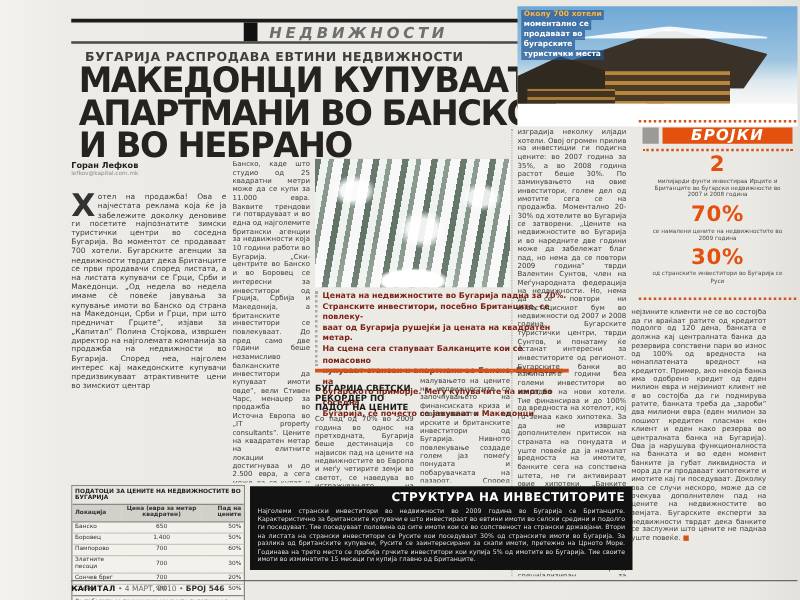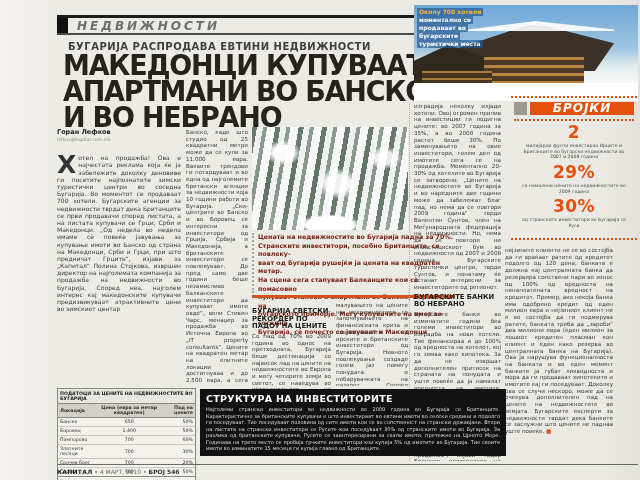--- a/index.html
+++ b/index.html
@@ -1,19 +1,19 @@
 <!DOCTYPE html>
 <html><head>
 <meta charset="utf-8">
 <style>
   html,body{margin:0;padding:0;background:#d8d6d0;}
   #page{position:relative;width:640px;height:480px;background:#edecE7;background:linear-gradient(90deg,#f3f2ee 0,#ecebe6 55px,#eae9e4 600px,#e2e1db 640px);
         font-family:"DejaVu Sans","Liberation Sans",sans-serif;overflow:hidden;color:#3c3c3c;}
   
-  .section-bar{position:absolute;left:57px;top:15px;width:440px;height:20px;border-top:3px solid #1c1c1c;border-bottom:2px solid #4a4a4a;display:flex;align-items:center;box-sizing:border-box;}
+  .section-bar{position:absolute;left:57px;top:15px;width:440px;height:20px;border-top:3px solid #1c1c1c;border-bottom:2px solid #4a4a4a;display:flex;align-items:center;box-sizing:border-box;justify-content:center;}
   .section-block{width:11px;height:15px;background:#111;margin-right:9px;}
   .section-tab{font-size:12px;font-weight:bold;font-style:italic;color:#6e6e6e;letter-spacing:3px;}
   .kicker{position:absolute;left:68px;top:41px;font-size:10px;font-weight:bold;color:#3f3f3f;letter-spacing:.5px;}
   .headline{position:absolute;left:63px;top:52px;font-size:27px;font-weight:bold;color:#26231f;letter-spacing:-1.2px;line-height:25px;transform:scaleY(1.04);transform-origin:top left;}
   
   .top-photo{position:absolute;left:414px;top:5px;width:224px;height:96px;overflow:hidden;background:linear-gradient(180deg,#6fa8d6 0%,#9cc4e0 45%,#dce8ef 62%,#f2f4f4 75%,#ffffff 100%);}
   .roof1{position:absolute;left:40px;top:18px;width:160px;height:46px;background:#3a3128;clip-path:polygon(0 55%,50% 0,100% 42%,88% 100%,12% 100%);border-top:2px solid #fff;}
   .roof2{position:absolute;left:-20px;top:40px;width:120px;height:42px;background:#30291f;clip-path:polygon(0 60%,45% 0,100% 50%,90% 100%,10% 100%);}
   .roofsnow1{position:absolute;left:42px;top:16px;width:158px;height:10px;background:#fff;clip-path:polygon(0 100%,50% 0,100% 85%,100% 100%);opacity:.9;}
   .wall1{position:absolute;left:70px;top:52px;width:100px;height:30px;background:#55452f;background-image:repeating-linear-gradient(180deg,#b8863c 0 3px,#4a3a26 3px 8px);}
@@ -60,21 +60,21 @@
   .pt-title{font-size:4.7px;font-weight:bold;color:#222;padding:2px;border-bottom:1px solid #8a8a85;background:#e7e6e0;}
   .ptable table{width:100%;border-collapse:collapse;font-size:4.7px;}
   .ptable th{background:#d2d0c8;font-weight:bold;text-align:left;padding:1px 2px;border-bottom:1px solid #8a8a85;color:#333;line-height:1.15;}
   .ptable th.c,.ptable td.c{text-align:center;}
   .ptable th.r,.ptable td.r{text-align:right;}
   .ptable td{padding:1.5px 2px;border-bottom:1px solid #c9c7c0;color:#333;}
   .ptable tr:last-child td{border-bottom:none;}
   .pt-note{font-size:4.6px;font-style:italic;color:#44443f;padding:2px;line-height:1.25;border-top:1px solid #8a8a85;}
   
   .struktura{position:absolute;left:200px;top:389px;width:306px;height:67px;background:#121212;color:#ddd;padding:4px 6px;box-sizing:border-box;overflow:hidden;}
-  .struktura .sh{font-size:9.5px;font-weight:bold;color:#fff;letter-spacing:.3px;margin-bottom:2px;}
+  .struktura .sh{font-size:9.5px;font-weight:bold;color:#fff;letter-spacing:.3px;margin-bottom:2px;text-align:right;}
   .struktura .sb{font-size:5px;line-height:1.3;text-align:justify;}
   
   .footer-rule{position:absolute;left:57px;top:464px;width:581px;height:1px;background:#6a6a66;}
   .footer{position:absolute;left:57px;top:468px;font-size:6px;color:#6a6a66;}
   .footer .brand{font-weight:bold;color:#151515;letter-spacing:.3px;}
   .footer .issue{font-weight:bold;color:#333;}
   .endmark{color:#d4531a;font-weight:bold;}
 </style>
 </head>
 <body>
@@ -142,35 +142,34 @@
     <div class="subhead">БУГАРИЈА СВЕТСКИ РЕКОРДЕР ПО ПАДОТ НА ЦЕНИТЕ</div>
     <span>Со пад од 70% во 2009 година во однос на претходната, Бугарија беше дестинација со највисок пад на цените на недвижностите во Европа и меѓу четирите земји во светот, се наведува во истражувањето на Меѓународната федерација за недвижности. Аналитичарите на федерацијата го поврзуваат на-</span>
   </div>
 
   <div class="col" id="col4">
     <span>малувањето на цените на недвижностите со започнувањето на финансиската криза и повлекувањето на ирските и британските инвеститори од Бугарија. Нивното повлекување создаде голем јаз помеѓу понудата и побарувачката на пазарот. Според податоците на бугарската статистичка служба, во 2007 и 2008 година британските инвеститори во бугарски недвижности вложија две милијарди фунти и</span>
   </div>
 
   <div class="col" id="col5">
     <span>изградија неколку илјади хотели. Овој огромен прилив на инвестиции ги подигна цените: во 2007 година за 35%, а во 2008 година растот беше 30%. По заминувањето на овие инвеститори, голем дел од имотите сега се на продажба. Моментално 20-30% од хотелите во Бугарија се затворени. „Цените на недвижностите во Бугарија и во наредните две години може да забележат благ пад, но нема да се повтори 2009 година“ тврди Валентин Сунтов, член на Меѓународната федерација на недвижности. Но, нема да се повтори ни инвестицискиот бум во недвижности од 2007 и 2008 година. Бугарските туристички центри, тврди Сунтов, и понатаму ќе останат интересни за инвеститорите од регионот.</span>
-    <div class="subhead">БУГАРСКИТЕ БАНКИ ВО НЕБРАНО</div>
     <span>Бугарските банки во изминатите години беа големи инвеститори во изградба на нови хотели. Тие финансираа и до 100% од вредноста на хотелот, кој го земаа како хипотека. За да не извршат дополнителен притисок на страната на понудата и уште повеќе да ја намалат вредноста на имотите, банките сега на сопствена штета, не ги активираат овие хипотеки. „Банките сега го спасуваат пазарот на недвижности од целосен крах. Прашање на време е кога тие ќе започнат да ги чистат своите биланси и да ги дадат имотите на продажба“, изјави Тодор Брешков, претседател на Булгариан риал естејт фонд, инвестициски фонд специјализиран за вложување во недвижности. Според меѓународните сметководствени стандарди, доколку банката има кредити за кои</span>
   </div>
 
   <div class="brojki">
     <div class="bj-head">
       <div class="bj-square"></div>
       <div class="bj-title">БРОЈКИ</div>
     </div>
     <div>
       <div class="bj-value">2</div>
       <div class="bj-label">милијарди фунти инвестираа Ирците и Британците во бугарски недвижности во 2007 и 2008 година</div>
     </div>
     <div>
-      <div class="bj-value">29%</div>
+      <div class="bj-value">70%</div>
       <div class="bj-label">се намалени цените на недвижностите во 2009 година</div>
     </div>
     <div>
       <div class="bj-value">30%</div>
       <div class="bj-label">од странските инвеститори во Бугарија се Руси</div>
     </div>
   </div>
 
   <div class="col" id="col6">
     <span>нејзините клиенти не се во состојба да ги враќаат ратите од кредитот подолго од 120 дена, банката е должна кај централната банка да резервира сопствени пари во износ од 100% од вредноста на ненаплатената вредност на кредитот. Пример, ако некоја банка има одобрено кредит од еден милион евра и нејзиниот клиент не е во состојба да ги подмирува ратите, банката треба да „зароби“ два милиони евра (еден милион за лошиот кредитен пласман кон клиент и еден како резерва во централната банка на Бугарија). Ова ја нарушува функционалноста на банката и во еден момент банките ја губат ликвидноста и мора да ги продаваат хипотеките и имотите кај ги поседуваат. Доколку ова се случи нескоро, може да се очекува дополнителен пад на цените на недвижностите во земјата. Бугарските експерти за недвижности тврдат дека банките се заслужни што цените не паднаа уште повеќе.</span>

